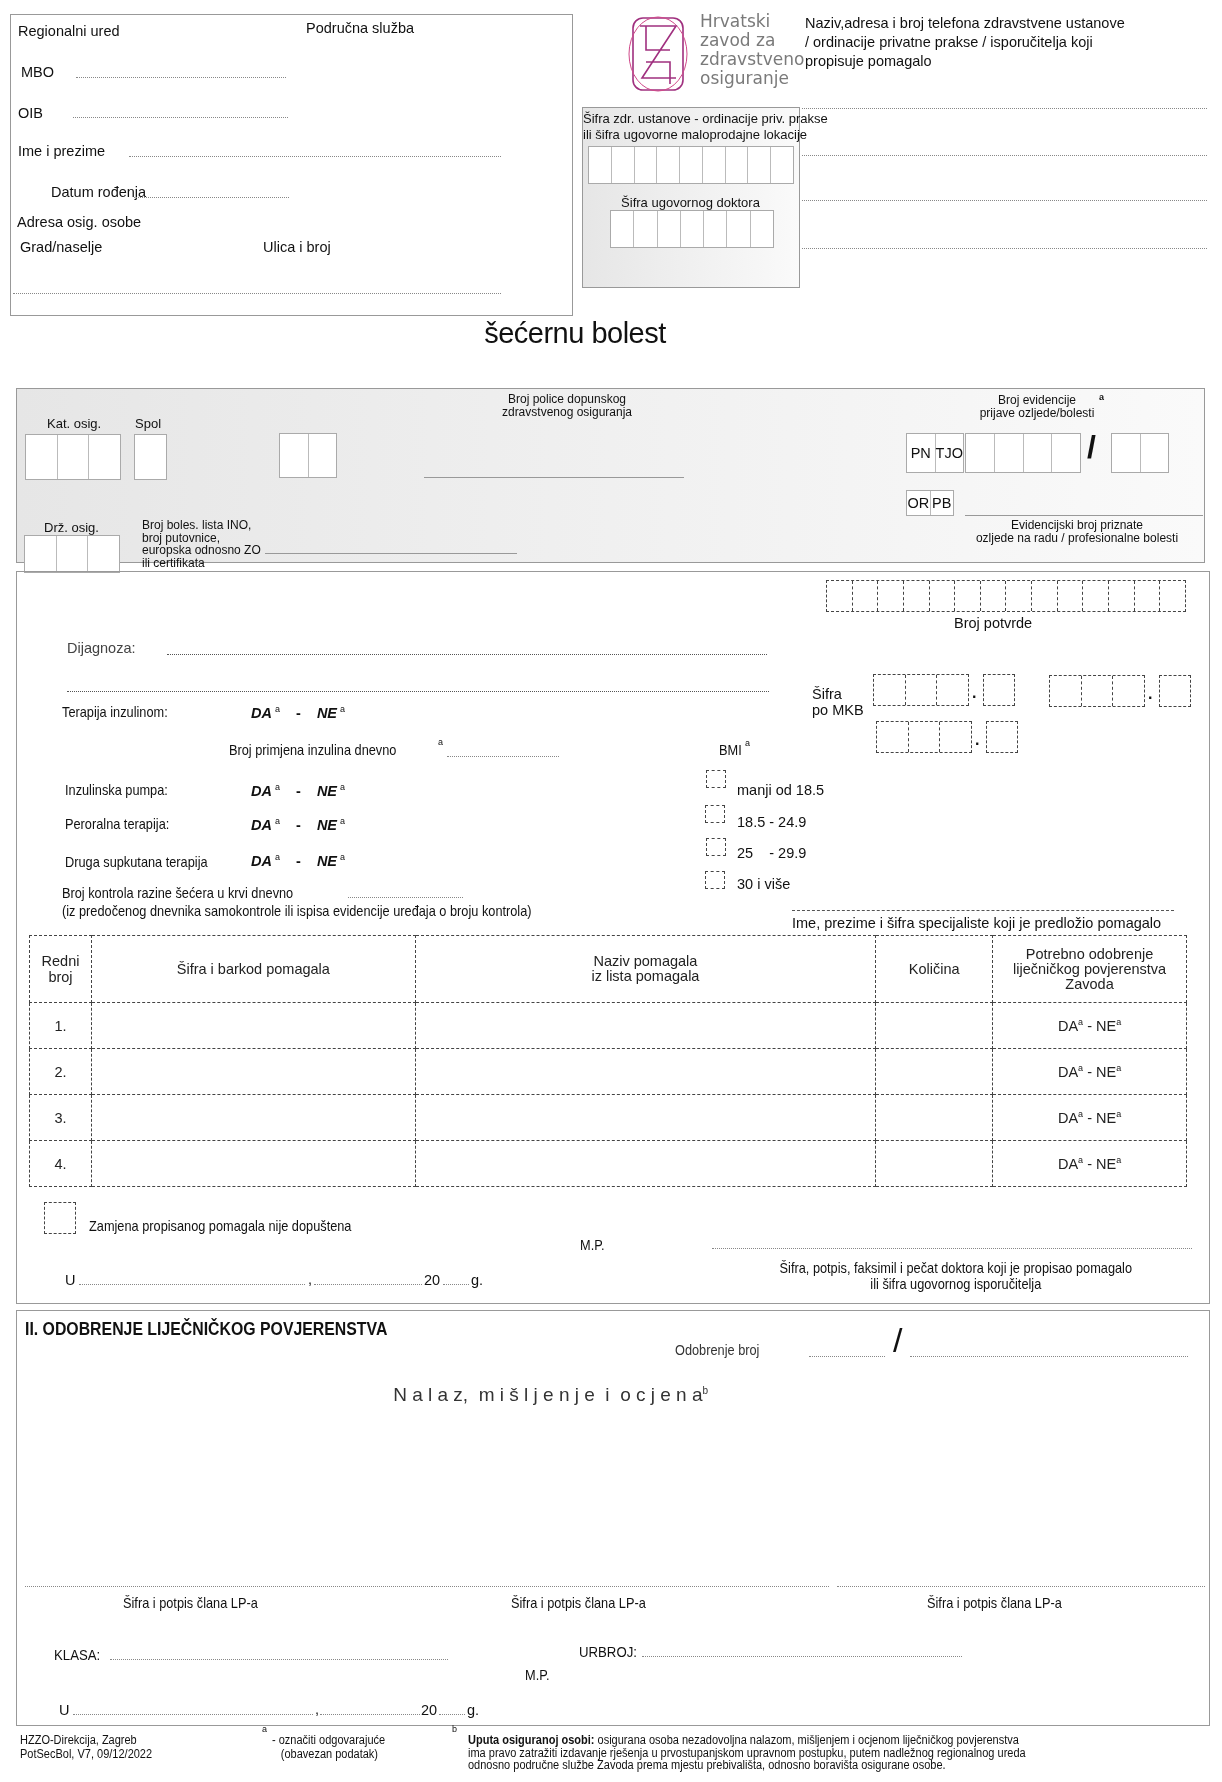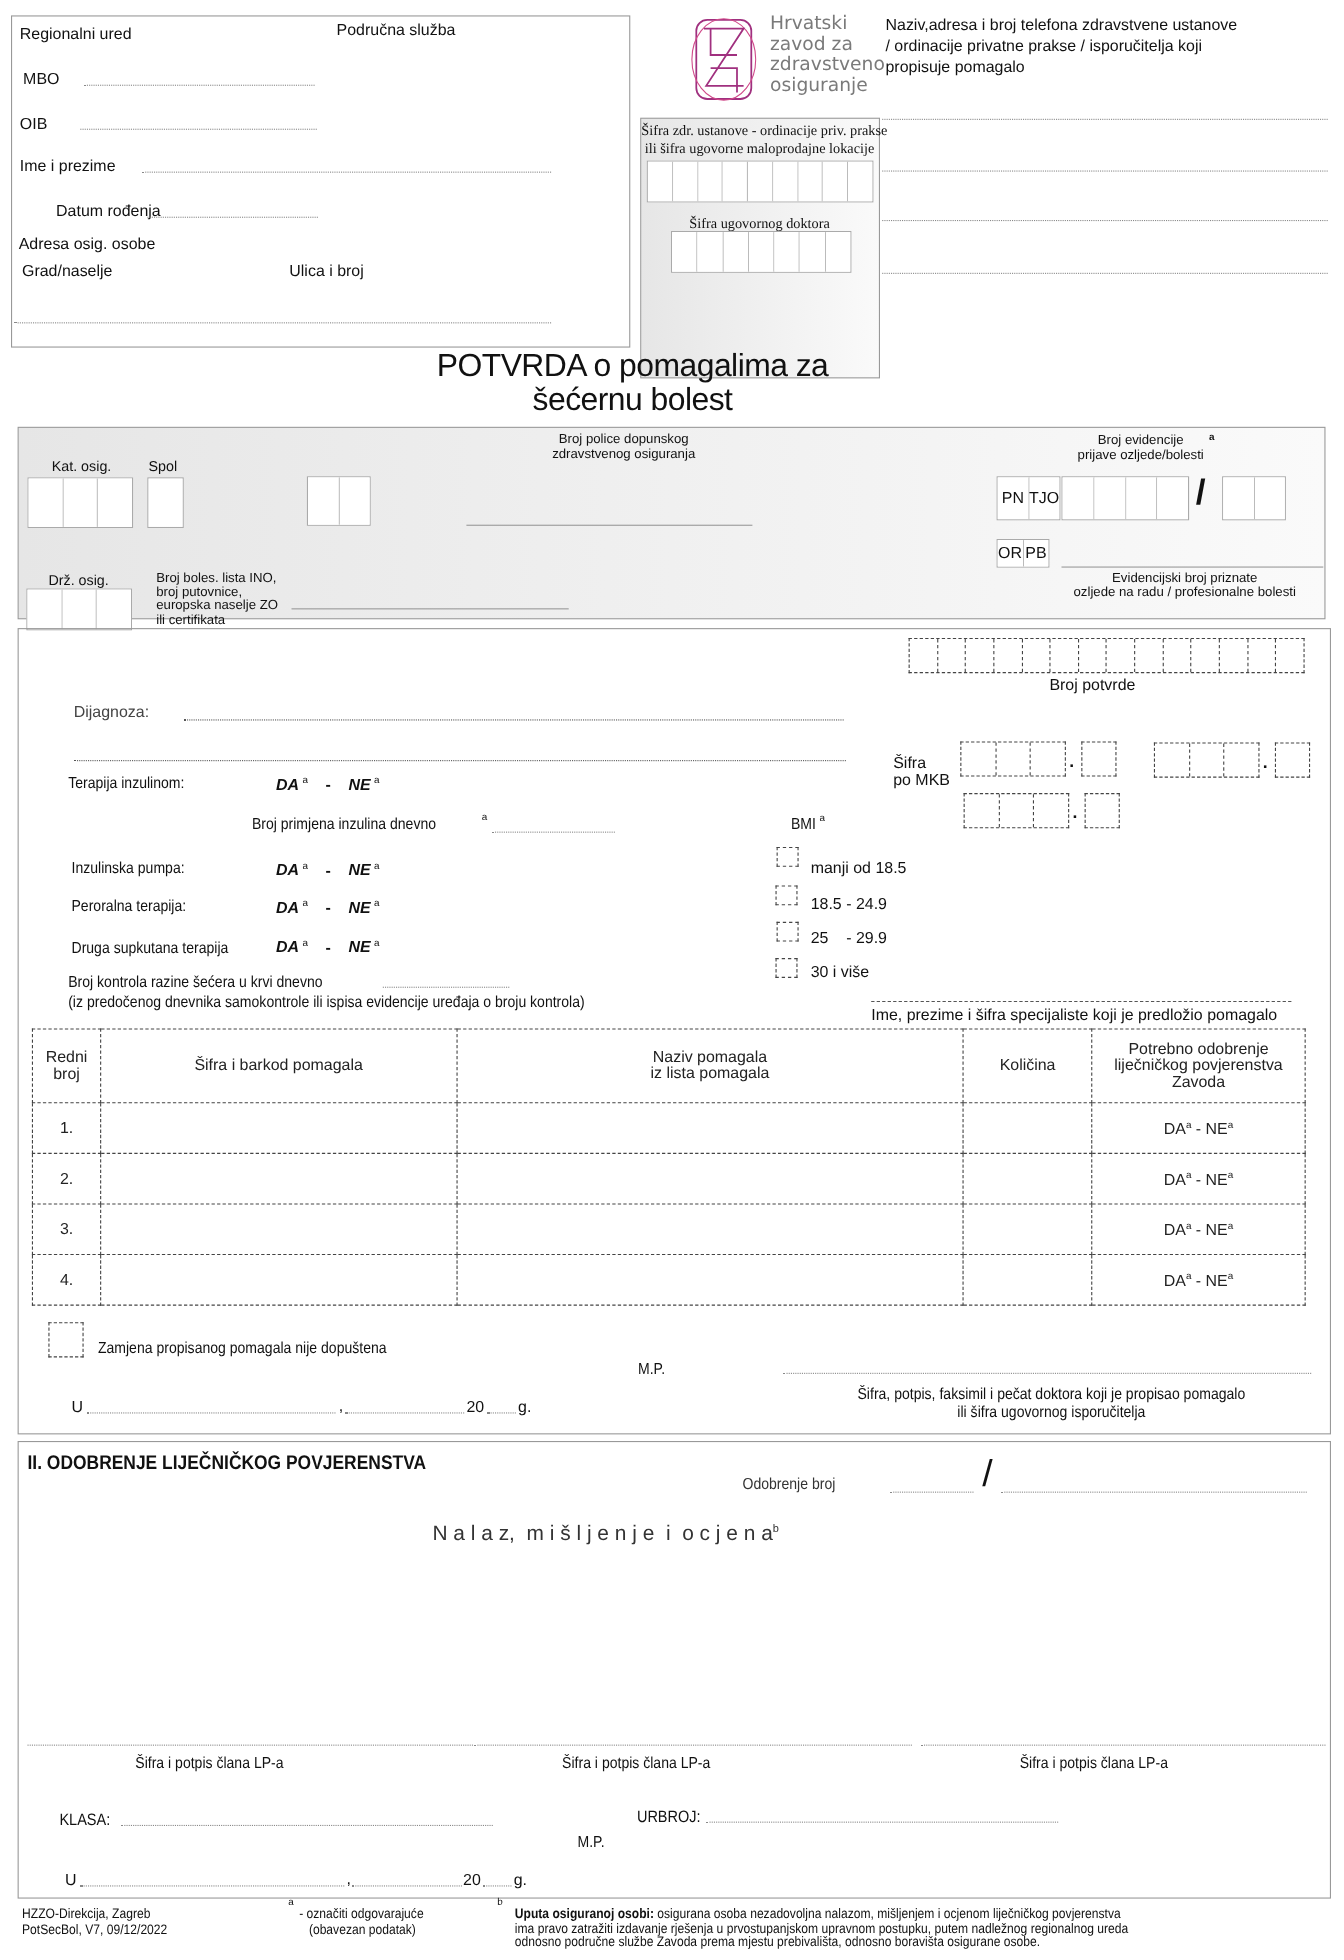--- a/index.html
+++ b/index.html
@@ -54,21 +54,21 @@
     <path d="M12 12 H48 L14 64 H48 M18 12 V36 H42 M18 48 H42 V70" fill="none" stroke="#a0307f" stroke-width="1.6"></path>
   </svg>
   <div class="t" style="left:72px;top:0;font-size:17px;line-height:19px;color:#7a7a7a;font-family:'DejaVu Sans',sans-serif;">
     <div>Hrvatski</div>
     <div>zavod za</div>
     <div>zdravstveno</div>
     <div>osiguranje</div>
   </div>
 </div>
 
-<div class="box gray" style="left:582px;top:107px;width:218px;height:237px;font-family:Liberation Serif, serif;">
+<div class="box gray" style="left:582px;top:107px;width:218px;height:181px;">
   <div class="t s13" style="left:0;top:3px;width:215px;text-align:center;line-height:16px;">
     <div>Šifra zdr. ustanove - ordinacije priv. prakse</div>
     <div>ili šifra ugovorne maloprodajne lokacije</div>
   </div>
   <div class="cells" style="left:5px;top:38px;width:206px;height:38px;">
     <div class="c"></div>
       <div class="c"></div>
       <div class="c"></div>
       <div class="c"></div>
       <div class="c"></div>
@@ -93,21 +93,20 @@
   <div>Naziv,adresa i broj telefona zdravstvene ustanove</div>
   <div> / ordinacije privatne prakse / isporučitelja koji</div>
   <div>propisuje pomagalo</div>
 </div>
 <div class="dots" style="left:802px;top:108px;width:405px;"></div>
 <div class="dots" style="left:802px;top:155px;width:405px;"></div>
 <div class="dots" style="left:802px;top:200px;width:405px;"></div>
 <div class="dots" style="left:802px;top:248px;width:405px;"></div>
 
 <div class="t" style="left:270px;top:318px;width:610px;text-align:center;font-size:29px;line-height:31px;letter-spacing:-0.5px;">
-  <div>POTVRDA o pomagalima za</div>
   <div>šećernu bolest</div>
 </div>
 
 <div class="box gray" style="left:16px;top:388px;width:1189px;height:175px;">
   <span class="t s13" style="left:30px;top:27px;">Kat. osig.</span>
   <div class="cells" style="left:8px;top:45px;width:96px;height:46px;">
       <div class="c"></div>
       <div class="c"></div>
       <div class="c"></div>
     </div>
@@ -148,21 +147,21 @@
 
   <span class="t s13" style="left:27px;top:131px;">Drž. osig.</span>
   <div class="cells" style="left:7px;top:146px;width:96px;height:38px;">
       <div class="c"></div>
       <div class="c"></div>
       <div class="c"></div>
     </div>
   <div class="t s12" style="left:125px;top:130px;line-height:12.5px;">
     <div>Broj boles. lista INO,</div>
     <div>broj putovnice,</div>
-    <div>europska naselje ZO</div>
+    <div>europska odnosno ZO</div>
     <div>ili certifikata</div>
   </div>
   <div class="line" style="left:248px;top:164px;width:252px;"></div>
 
   <div class="cells" style="left:889px;top:101px;width:48px;height:26px;">
     <div class="c s14" style="display:flex;align-items:center;justify-content:center;">OR</div>
     <div class="c s14" style="display:flex;align-items:center;justify-content:center;">PB</div>
   </div>
   <div class="line" style="left:948px;top:126px;width:238px;"></div>
   <div class="t s12" style="left:940px;top:130px;width:240px;text-align:center;line-height:13px;">

